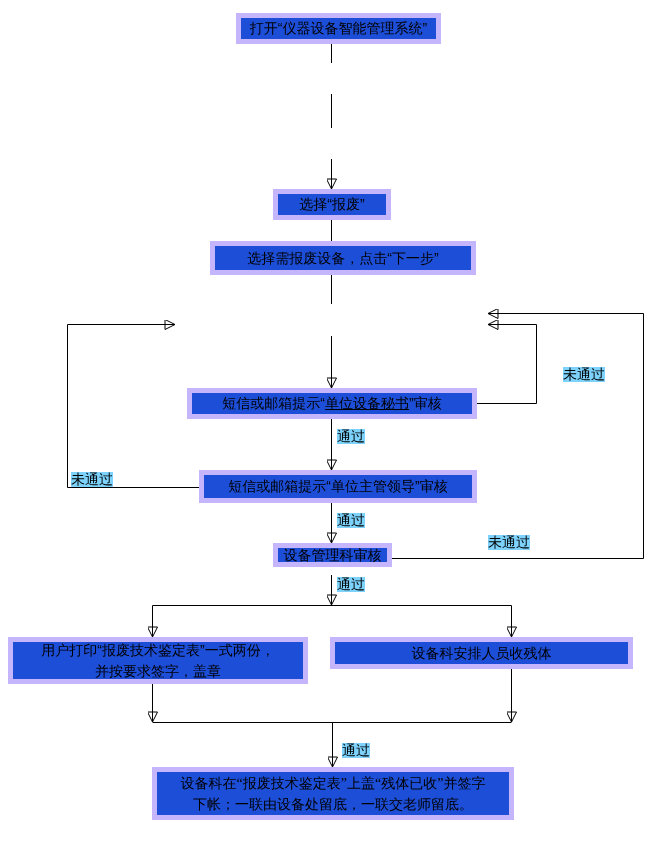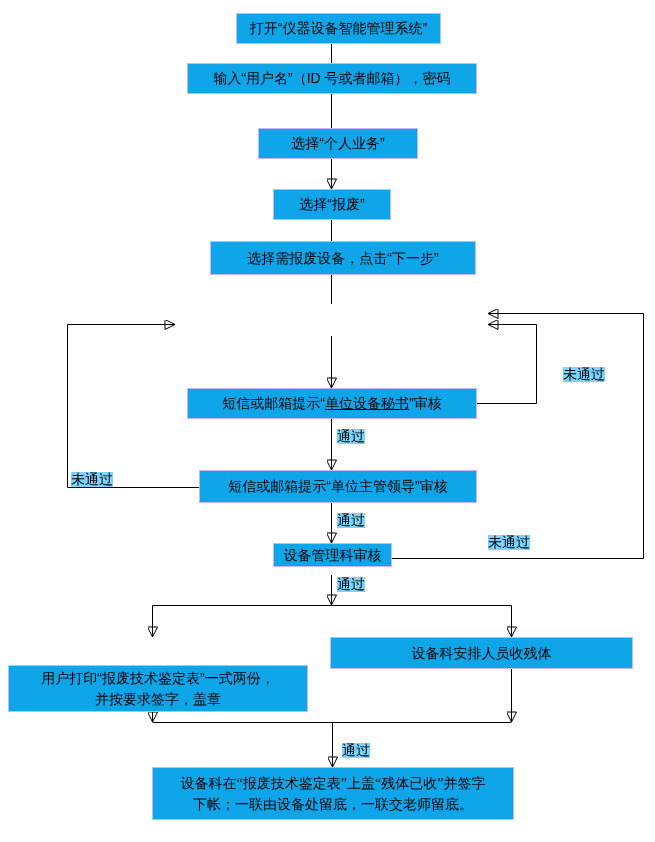--- a/index.html
+++ b/index.html
@@ -18,22 +18,22 @@
     width: 655px; height: 842px;
   }
   svg.connectors path {
     fill: none;
     stroke: #000000;
     stroke-width: 1;
   }
   .node {
     position: absolute;
     box-sizing: border-box;
-    border: 1px solid #c4b5fd;
-    background: #0ea5e9;
+    border: 5px solid #c4b5fd;
+    background: #1d4ed8;
     display: flex;
     align-items: center;
     justify-content: center;
     text-align: center;
     font-size: 14px;
     line-height: 21px;
     white-space: pre-line;
   }
   .node .u { text-decoration: underline; }
   .lbl {
@@ -46,21 +46,21 @@
   
   .n-open      { left:236px; top:13px;  width:205px; height:31px; }
   .n-login     { left:187px; top:63px;  width:290px; height:31px; }
   .n-personal  { left:258px; top:128px; width:160px; height:31px; }
   .n-scrap     { left:273px; top:189px; width:118px; height:31px;text-align:right; }
   .n-select    { left:198px; top:241px; width:266px; height:34px;margin-left:12px; }
   .n-fill      { left:175px; top:304px; width:313px; height:32px; }
   .n-secretary { left:187px; top:388px; width:290px; height:31px; }
   .n-leader    { left:199px; top:470px; width:278px; height:33px; }
   .n-dept      { left:273px; top:543px; width:119px; height:24px; }
-  .n-print     { left:8px;   top:637px; width:300px; height:47px;margin-top:28px; }
+  .n-print     { left:8px;   top:637px; width:300px; height:47px; }
   .n-collect   { left:330px; top:637px; width:303px; height:32px; }
   .n-final     { left:152px; top:767px; width:362px; height:53px;font-family:Liberation Serif, serif; }
   
   .l-pass1 { left:337px; top:429px; }
   .l-pass2 { left:337px; top:513px; }
   .l-pass3 { left:337px; top:577px; }
   .l-pass4 { left:342px; top:743px; }
   .l-fail-left  { left:71px;  top:472px; }
   .l-fail-inner { left:563px; top:367px; }
   .l-fail-outer { left:488px; top:535px; }
@@ -97,27 +97,21 @@
 
     <path marker-end="url(#arw)" d="M199,487.5 H67.5 V324.5 H175"></path>
     <path marker-end="url(#arw)" d="M477,403.5 H536.5 V324.5 H488"></path>
     <path marker-end="url(#arw)" d="M392,558.5 H643.5 V313.5 H488"></path>
   </svg>
 
   <div class="node n-open">
     <span>打开“仪器设备智能管理系统”</span>
   </div>
 
-  <div class="node n-login">
-    <span>输入“用户名”（ID 号或者邮箱），密码</span>
-  </div>
 
-  <div class="node n-personal">
-    <span>选择“个人业务”</span>
-  </div>
 
   <div class="node n-scrap">
     <span>选择“报废”</span>
   </div>
 
   <div class="node n-select">
     <span>选择需报废设备，点击“下一步”</span>
   </div>
 
 

